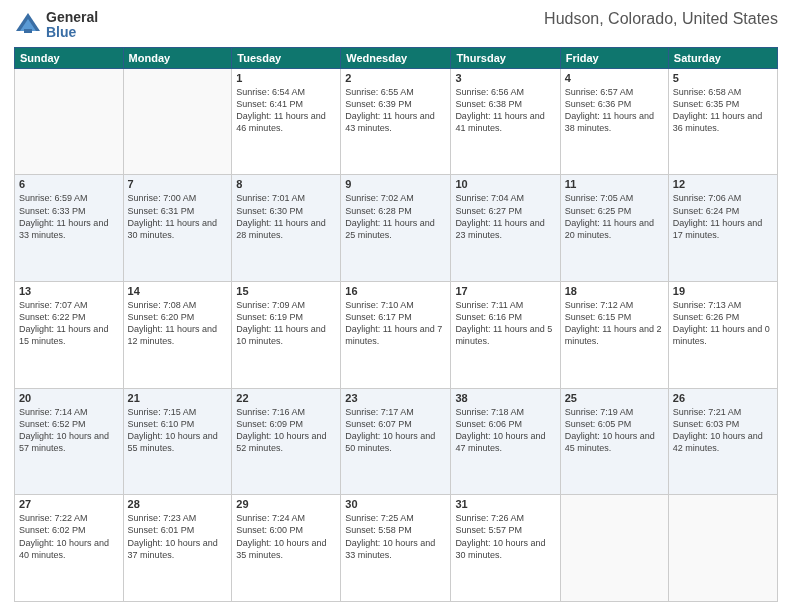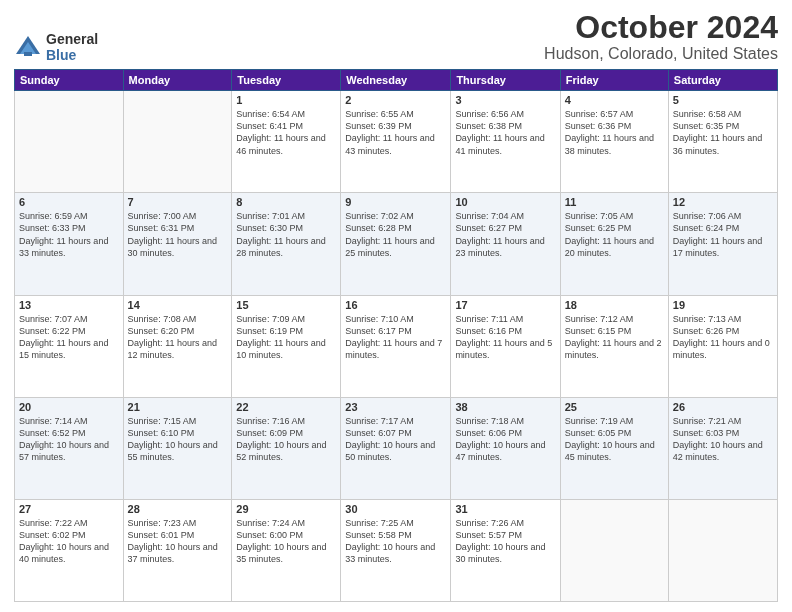--- a/index.html
+++ b/index.html
@@ -13,21 +13,21 @@
     .page {
       width: 792px;
       height: 612px;
       padding: 10px 14px;
       display: flex;
       flex-direction: column;
     }
     .header {
       display: flex;
       justify-content: space-between;
-      align-items: flex-end;
+      align-items: flex-start;
       margin-bottom: 6px;
     }
     .logo {
       display: flex;
       align-items: center;
       gap: 4px;
     }
     .logo-text {
       display: flex;
       flex-direction: column;
@@ -60,21 +60,21 @@
       font-size: 16px;
       color: #555;
     }
     .calendar-table {
       width: 100%;
       border-collapse: collapse;
       flex: 1;
       font-size: 9.5px;
     }
     .calendar-table thead tr th {
-      background-color: #4c1d95;
+      background-color: #0f766e;
       color: white;
       text-align: left;
       padding: 4px 5px;
       font-size: 11px;
       font-weight: bold;
       border: 1px solid #2a5a8a;
     }
     .calendar-table tbody tr td {
       border: 1px solid #ccc;
       vertical-align: top;
@@ -112,21 +112,20 @@
         <polygon points="14,2 26,20 2,20" fill="#3a6ea5"></polygon>
         <polygon points="14,8 22,20 6,20" fill="#5a9ad5"></polygon>
         <rect x="10" y="18" width="8" height="4" fill="#3a6ea5"></rect>
       </svg>
       <div class="logo-text">
         <span class="logo-general">General</span>
         <span class="logo-blue">Blue</span>
       </div>
     </div>
     <div class="title-block">
-      <div class="main-title">October 2024</div>
       <div class="subtitle">Hudson, Colorado, United States</div>
     </div>
   </div>
 
   <table class="calendar-table">
     <thead>
       <tr>
         <th>Sunday</th>
         <th>Monday</th>
         <th>Tuesday</th>

